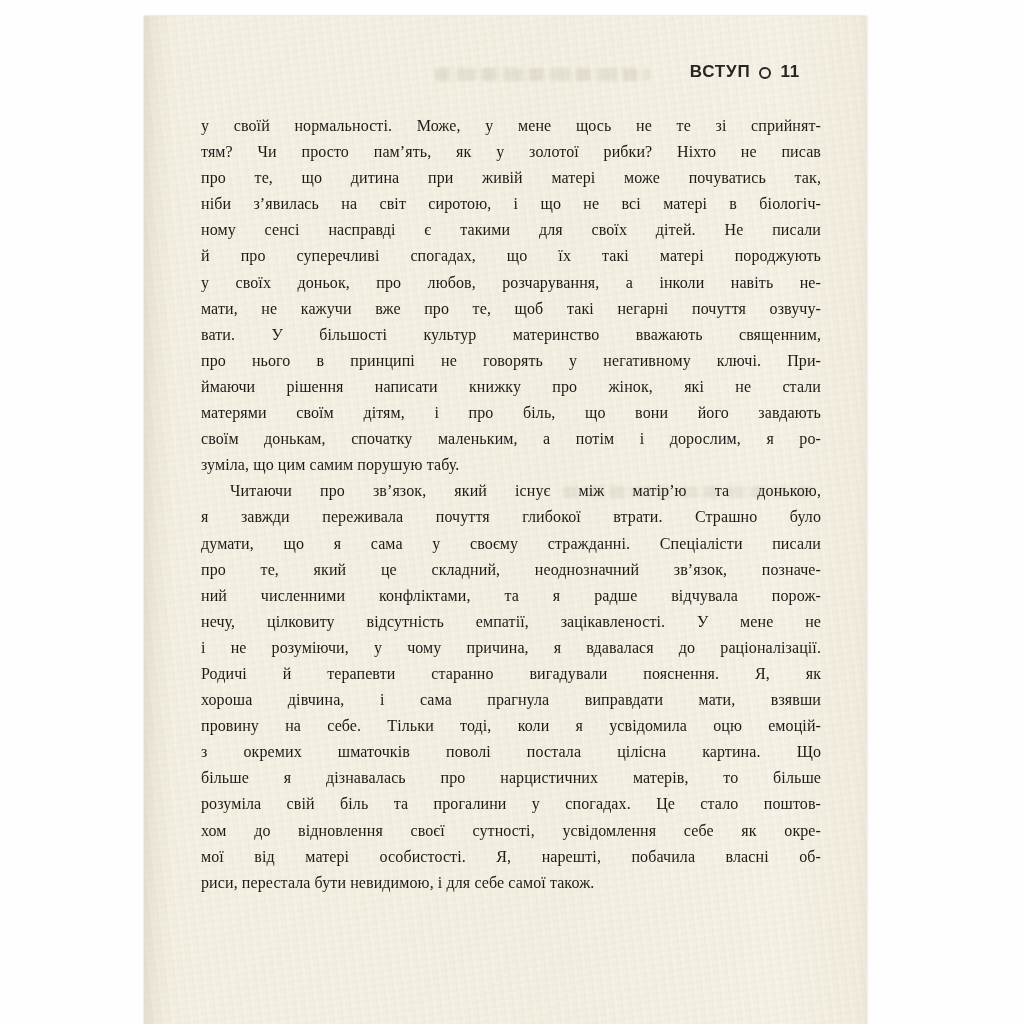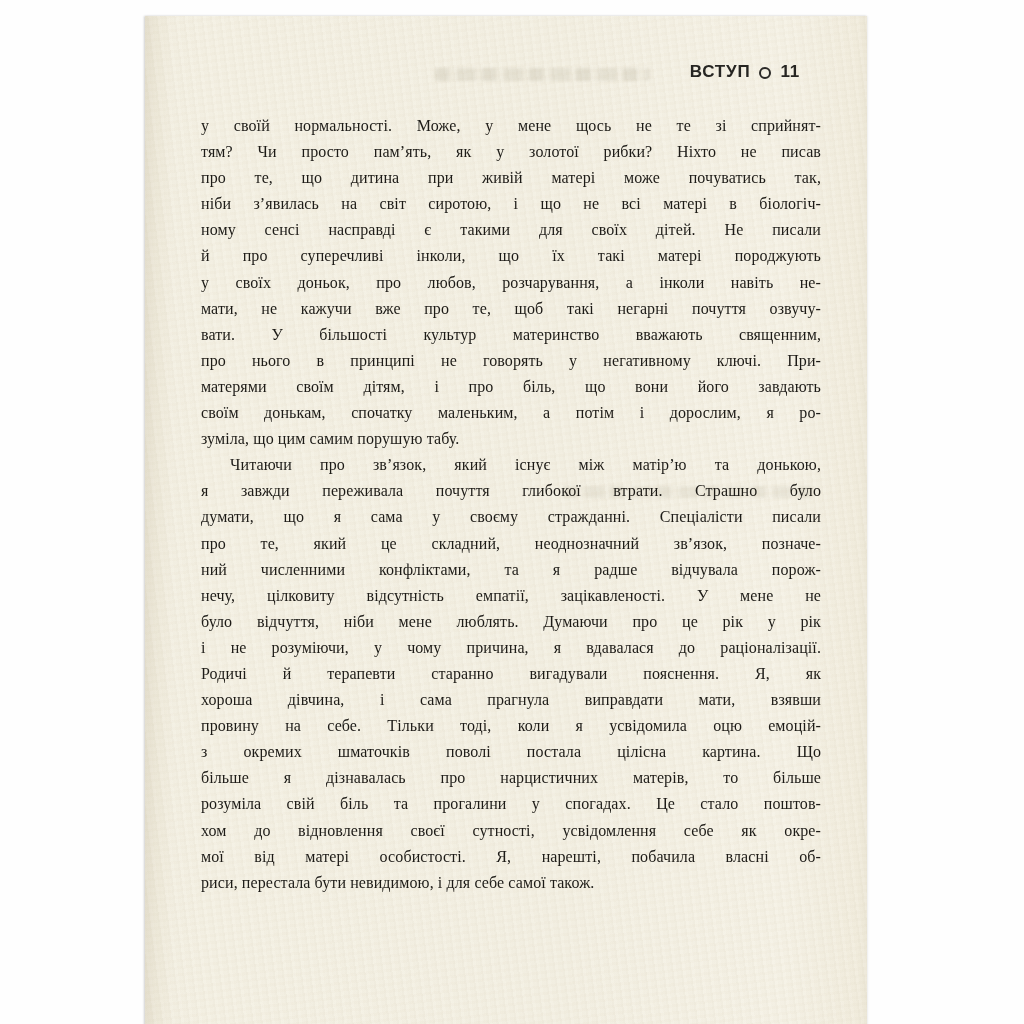--- a/index.html
+++ b/index.html
@@ -119,35 +119,35 @@
       <span class="ring-ornament"></span>
       <span>11</span>
     </div>
 
     <div class="text-column">
         <div class="body-line justified">у своїй нормальності. Може, у мене щось не те зі сприйнят-</div>
         <div class="body-line justified">тям? Чи просто пам’ять, як у золотої рибки? Ніхто не писав</div>
         <div class="body-line justified">про те, що дитина при живій матері може почуватись так,</div>
         <div class="body-line justified">ніби з’явилась на світ сиротою, і що не всі матері в біологіч-</div>
         <div class="body-line justified">ному сенсі насправді є такими для своїх дітей. Не писали</div>
-        <div class="body-line justified">й про суперечливі інколи, що їх такі матері породжують</div>
+        <div class="body-line justified">й про суперечливі спогадах, що їх такі матері породжують</div>
         <div class="body-line justified">у своїх доньок, про любов, розчарування, а інколи навіть не-</div>
         <div class="body-line justified">мати, не кажучи вже про те, щоб такі негарні почуття озвучу-</div>
         <div class="body-line justified">вати. У більшості культур материнство вважають священним,</div>
         <div class="body-line justified">про нього в принципі не говорять у негативному ключі. При-</div>
+        <div class="body-line justified">ймаючи рішення написати книжку про жінок, які не стали</div>
         <div class="body-line justified">матерями своїм дітям, і про біль, що вони його завдають</div>
         <div class="body-line justified">своїм донькам, спочатку маленьким, а потім і дорослим, я ро-</div>
         <div class="body-line">зуміла, що цим самим порушую табу.</div>
         <div class="body-line justified indented">Читаючи про зв’язок, який існує між матір’ю та донькою,</div>
         <div class="body-line justified">я завжди переживала почуття глибокої втрати. Страшно було</div>
         <div class="body-line justified">думати, що я сама у своєму стражданні. Спеціалісти писали</div>
         <div class="body-line justified">про те, який це складний, неоднозначний зв’язок, позначе-</div>
         <div class="body-line justified">ний численними конфліктами, та я радше відчувала порож-</div>
         <div class="body-line justified">нечу, цілковиту відсутність емпатії, зацікавленості. У мене не</div>
-        <div class="body-line justified">було відчуття, ніби мене люблять. Думаючи про це рік у рік</div>
         <div class="body-line justified">і не розуміючи, у чому причина, я вдавалася до раціоналізації.</div>
         <div class="body-line justified">Родичі й терапевти старанно вигадували пояснення. Я, як</div>
         <div class="body-line justified">хороша дівчина, і сама прагнула виправдати мати, взявши</div>
         <div class="body-line justified">провину на себе. Тільки тоді, коли я усвідомила оцю емоцій-</div>
         <div class="body-line justified">з окремих шматочків поволі постала цілісна картина. Що</div>
         <div class="body-line justified">більше я дізнавалась про нарцистичних матерів, то більше</div>
         <div class="body-line justified">розуміла свій біль та прогалини у спогадах. Це стало поштов-</div>
         <div class="body-line justified">хом до відновлення своєї сутності, усвідомлення себе як окре-</div>
         <div class="body-line justified">мої від матері особистості. Я, нарешті, побачила власні об-</div>
         <div class="body-line">риси, перестала бути невидимою, і для себе самої також.</div>

